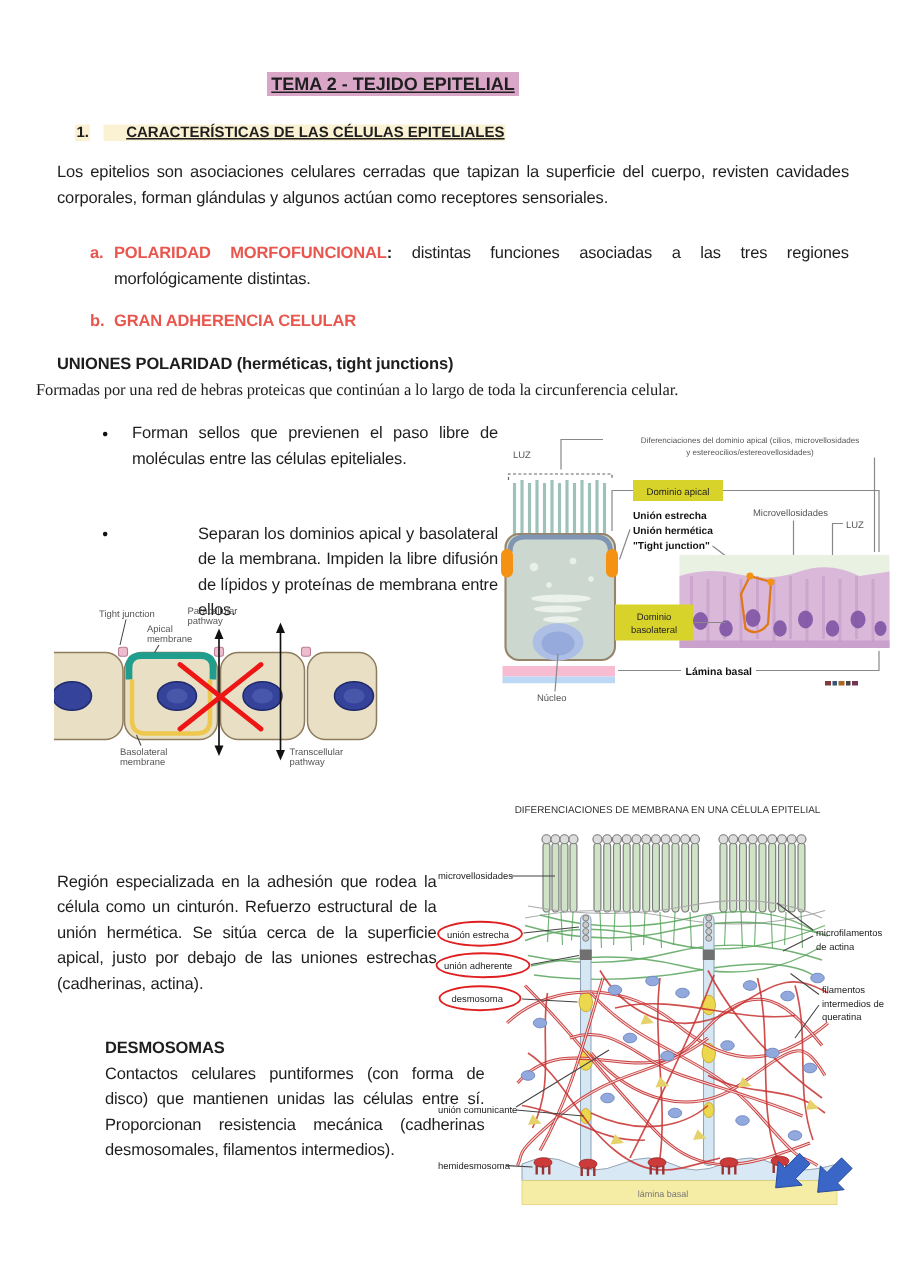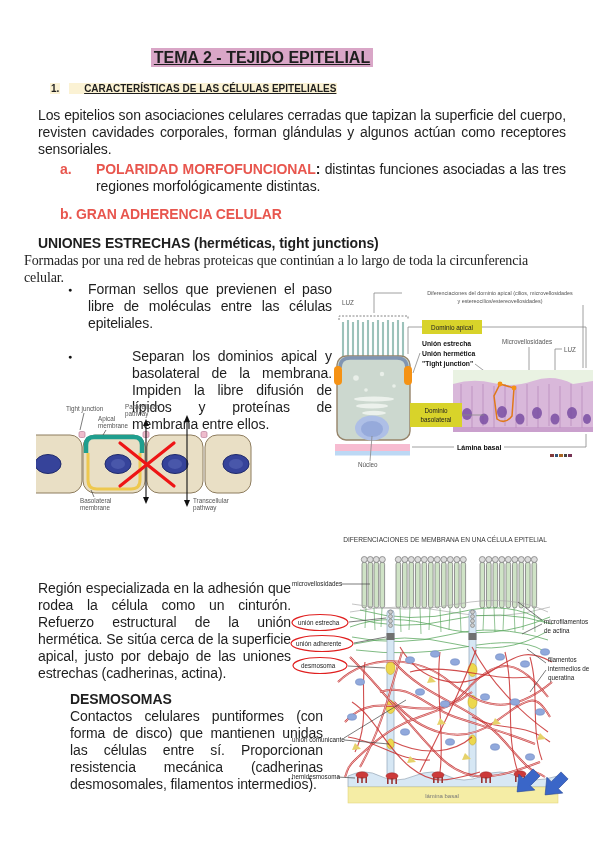--- a/index.html
+++ b/index.html
@@ -1,24 +1,24 @@
 <!DOCTYPE html>
 <html><head>
 <meta charset="utf-8">
 <style>
   html,body{margin:0;padding:0;background:#ffffff;}
   .page{position:relative;width:600px;height:848px;background:#fff;overflow:hidden;
         font-family:"Liberation Sans","DejaVu Sans",sans-serif;color:#1e1e1e;}
   .abs{position:absolute;}
-  .body{font-size:14px;line-height:17px;letter-spacing:-0.1px;}
+  .body{font-size:11px;line-height:17px;letter-spacing:-0.1px;}
   .j{text-align:justify;}
   .b{font-weight:bold;}
   .u{text-decoration:underline;}
   .red{color:#e8564e;font-weight:bold;}
-  .title-row{width:524px;text-align:center;font-size:16px;font-weight:bold;}
+  .title-row{width:524px;text-align:center;font-size:12px;font-weight:bold;}
   .hl-pink{background:#d9a6c7;padding:1px 3px;text-decoration:underline;}
   .hl-cream{background:#fbf2d4;padding:0 1px;}
   .h1{font-size:10px;font-weight:bold;}
   .marker{display:inline-block;width:16px;flex:0 0 16px;}
   .bullet-row{display:flex;}
   .dot{flex:0 0 20px;font-size:7px;line-height:17px;color:#111;}
   svg text{font-family:"Liberation Sans","DejaVu Sans",sans-serif;}
   .lblg{fill:#555;font-size:6.3px;}
   .lbls{fill:#555;font-size:5.4px;}
   .lblb{fill:#111;font-size:6.8px;font-weight:bold;}
@@ -46,36 +46,36 @@
   <div class="abs h1" style="top:83px;left:50px;">
     <span class="hl-cream">1.</span>
     <span class="hl-cream u" style="margin-left:6px;padding-left:15px;">CARACTERÍSTICAS DE LAS CÉLULAS EPITELIALES</span>
   </div>
 
   <div class="abs body j" style="top:107px;left:38px;width:528px;">Los epitelios son asociaciones celulares cerradas que tapizan la superficie del cuerpo, revisten cavidades corporales, forman glándulas y algunos actúan como receptores sensoriales.</div>
 
   <div class="abs" style="top:161px;left:60px;width:506px;">
     <div style="display:flex;">
       <span class="red marker body">a.</span>
-      <div class="body j" style="flex:1;margin-left:20px;">
+      <div class="body j" style="flex:1;">
         <span class="red">POLARIDAD MORFOFUNCIONAL</span><span class="b">:</span><span> distintas funciones asociadas a las tres regiones morfológicamente distintas.</span>
       </div>
     </div>
   </div>
 
   <div class="abs" style="top:206px;left:60px;width:506px;">
     <div style="display:flex;">
       <span class="red marker body">b.</span>
       <div class="body" style="flex:1;">
         <span class="red">GRAN ADHERENCIA CELULAR</span>
       </div>
     </div>
   </div>
 
-  <div class="abs body b" style="top:235px;left:38px;width:528px;">UNIONES ESTRECHAS (herméticas, tight junctions)</div>
+  <div class="abs body b" style="top:235px;left:38px;width:528px;">UNIONES POLARIDAD (herméticas, tight junctions)</div>
   <div class="abs body" style="top:252px;left:24px;width:528px;font-family:Liberation Serif, serif;">Formadas por una red de hebras proteicas que continúan a lo largo de toda la circunferencia celular.</div>
 
   <div class="abs bullet-row" style="top:281px;left:68px;width:264px;">
     <span class="dot">●</span>
     <div class="body j" style="flex:1;">Forman sellos que previenen el paso libre de moléculas entre las células epiteliales.</div>
   </div>
   <div class="abs bullet-row" style="top:348px;left:68px;width:264px;gap:44px;">
     <span class="dot">●</span>
     <div class="body j" style="flex:1;">Separan los dominios apical y basolateral de la membrana. Impiden la libre difusión de lípidos y proteínas de membrana entre ellos.</div>
   </div>

